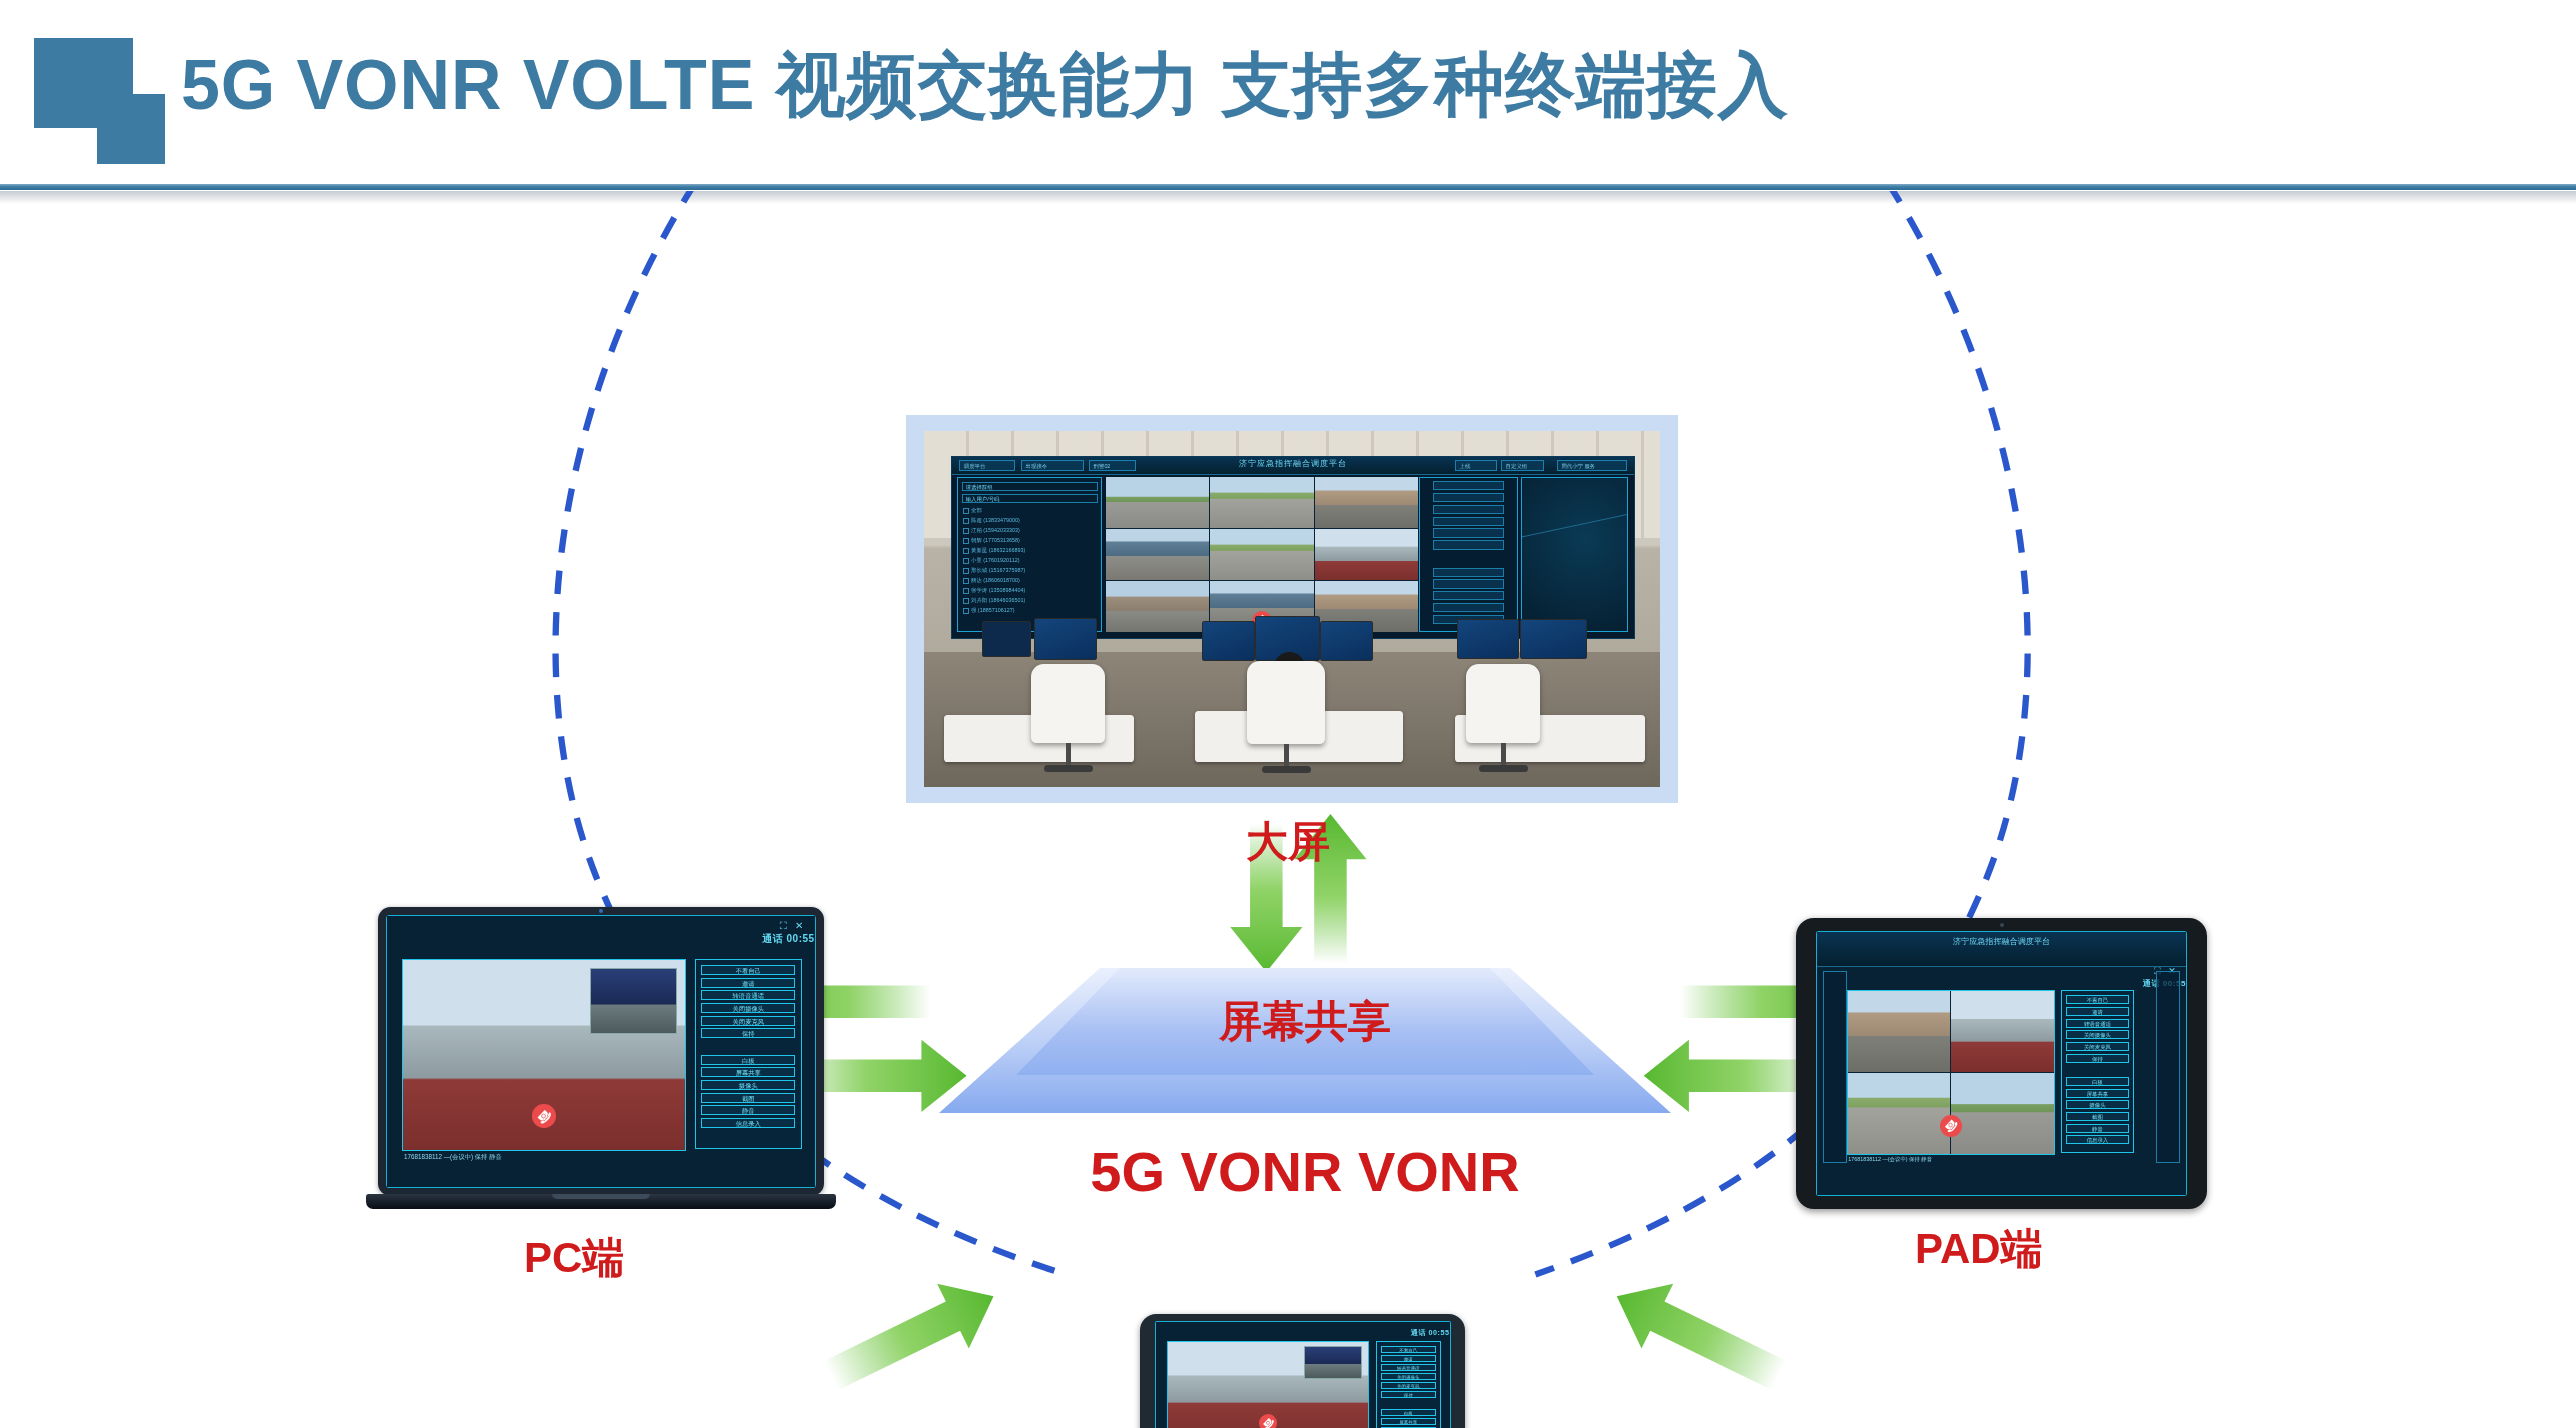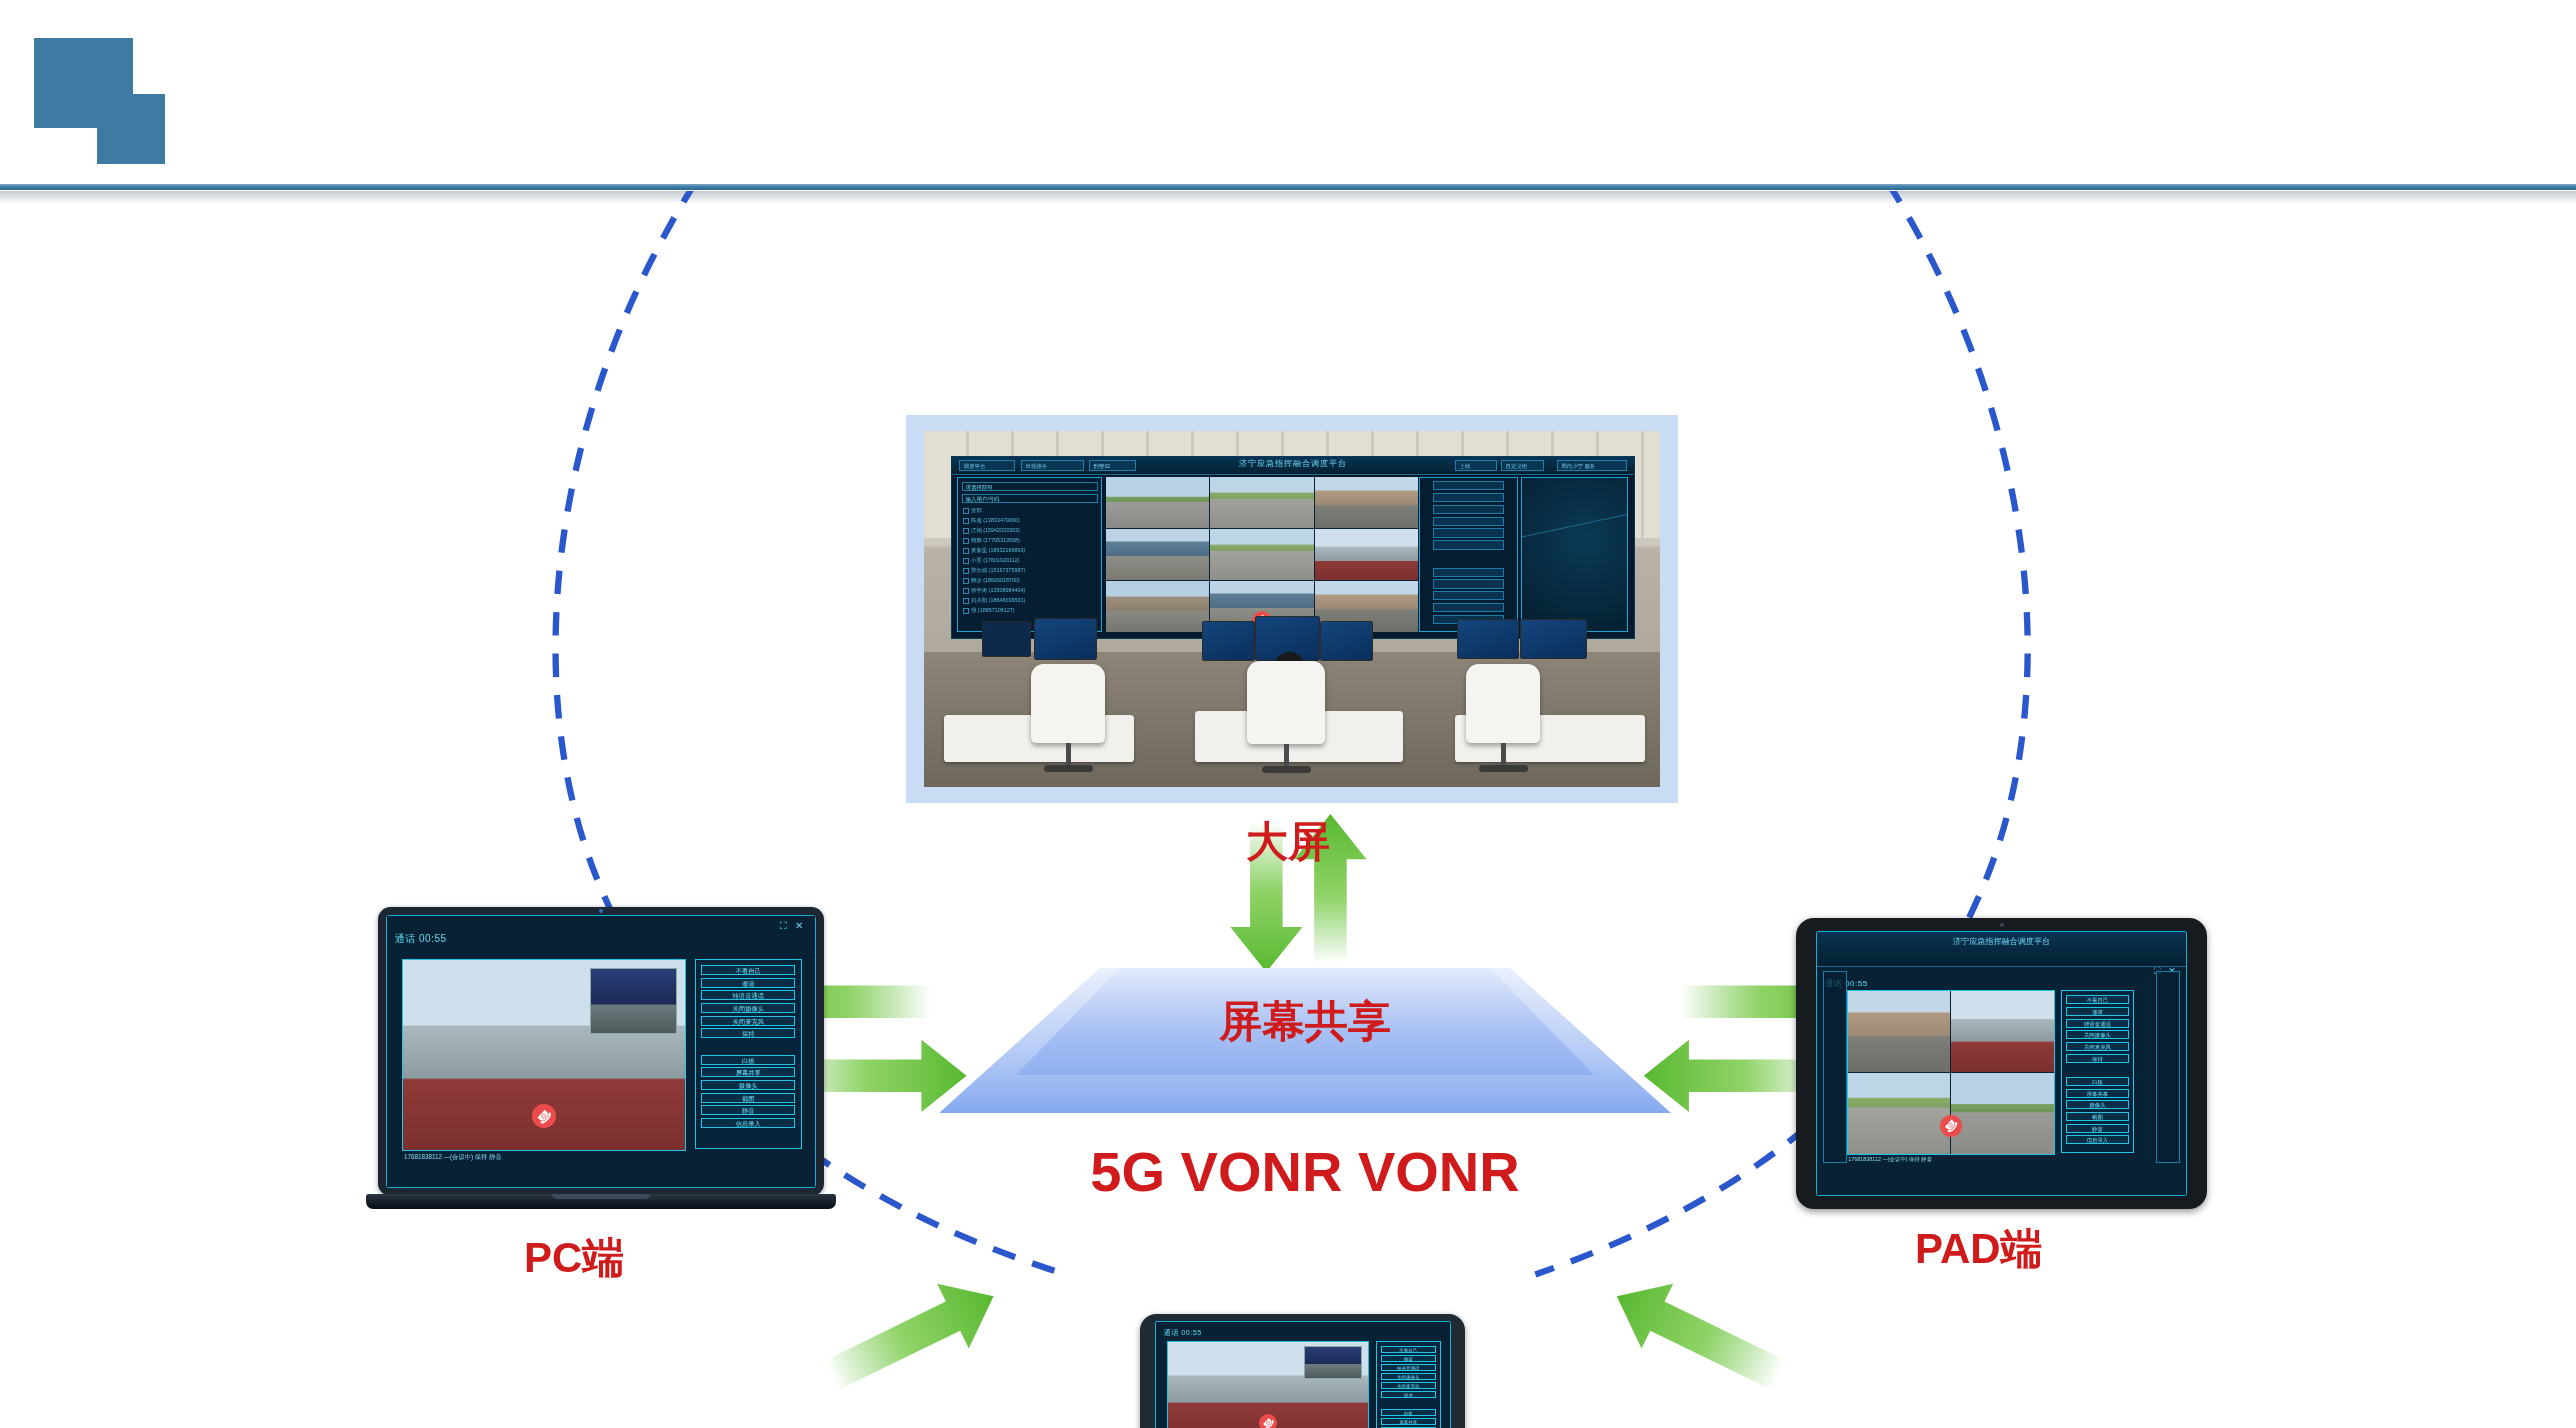--- a/index.html
+++ b/index.html
@@ -166,22 +166,22 @@
     color:#cf1b1b;font-weight:bold;font-size:56px;white-space:nowrap;
   }
 
   
   .app{
     position:relative;width:100%;height:100%;background:#072235;
     box-sizing:border-box;overflow:hidden;
     border:0.9px solid #13b0d8;
   }
   .app-title{
-    position:absolute;left:8px;top:6%;width:100%;text-align:left;
-    color:#63d9f2;font-weight:normal;letter-spacing:0.5px;
+    position:absolute;left:0;top:6%;width:100%;text-align:right;
+    color:#63d9f2;font-weight:bold;letter-spacing:0.5px;
   }
   .app-winbtns{position:absolute;right:2%;top:1.5%;color:#63d9f2;letter-spacing:2.7px;}
   .app-video{
     position:absolute;background:#123;border:0.9px solid #1ec7ea;overflow:hidden;
     display:grid;gap:0.9px;background-color:#0a2236;
   }
   .app-panel{position:absolute;border:0.9px solid #1ec7ea;box-sizing:border-box;
     background:rgba(6,40,62,.65);}
   .app-btn{
     border:0.9px solid #1ec7ea;color:#6fe0f7;text-align:center;
@@ -245,20 +245,21 @@
   #phone .screen{position:relative;width:100%;height:100%;border-radius:1.8px;overflow:hidden;}
 </style>
 </head>
 <body>
 
 <div id="header">
   <div id="header-logo">
     <div class="sq-a"></div>
     <div class="sq-b"></div>
   </div>
+  <div id="header-title">5G VONR  VOLTE 视频交换能力  支持多种终端接入</div>
   <div id="header-rule"></div>
   <div id="header-rule-shadow"></div>
 </div>
 
 <div id="canvas">
 
   <svg id="links" viewBox="0 0 2852 1370">
 
     <path d="M 770 -10 C 600 260 580 560 660 760 C 760 1010 960 1130 1180 1200" fill="none" stroke="#2a58cc" stroke-width="7" stroke-dasharray="26 20" stroke-linecap="butt"></path>
 

